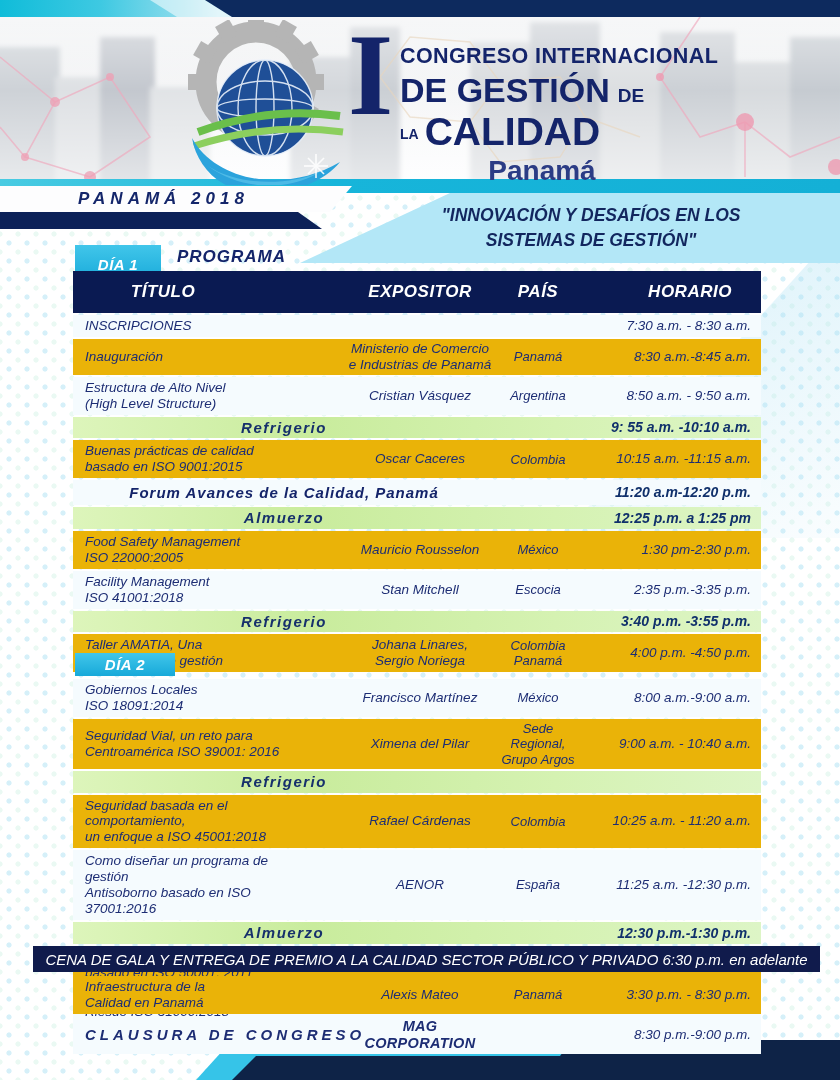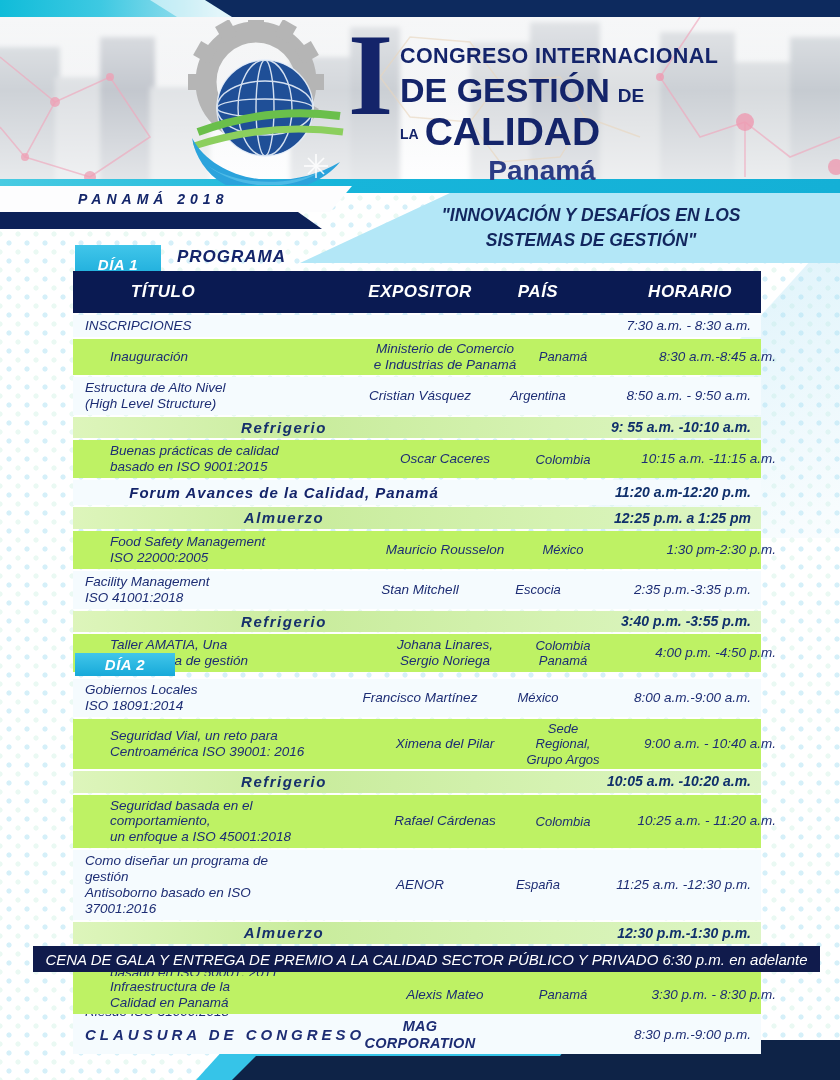--- a/index.html
+++ b/index.html
@@ -51,21 +51,21 @@
   .cyan-strip{position:absolute;left:0;top:179px;width:840px;height:14px;z-index:2;
     background:linear-gradient(90deg,#49cbe2,#17b5da 40%,#14b0d6);}
   .quote-panel{position:absolute;left:292px;top:193px;width:548px;height:70px;z-index:2;
     background:#b3e7f7;clip-path:polygon(158px 0,100% 0,100% 100%,8px 100%);
     display:flex;flex-direction:column;justify-content:center;align-items:center;
     padding-left:95px;padding-right:45px;box-sizing:border-box;}
   .quote-line{font-weight:700;font-style:italic;font-size:17.5px;color:#12265e;line-height:1.45;}
   .panama-strip{position:absolute;left:0;top:186px;width:368px;height:26px;z-index:3;
     background:#fdfdfe;clip-path:polygon(0 0,352px 0,330px 100%,0 100%);
     display:flex;align-items:center;}
-  .panama-text{margin-left:78px;font-weight:700;font-style:italic;font-size:14px;
+  .panama-text{margin-left:78px;font-weight:700;font-style:italic;font-size:17px;
     letter-spacing:5px;color:#14266b;}
   .navy-strip{position:absolute;left:0;top:212px;width:322px;height:17px;z-index:2;
     background:#0c2158;clip-path:polygon(0 0,298px 0,322px 100%,0 100%);}
   
   .badge{position:absolute;z-index:3;background:linear-gradient(180deg,#41c6ea,#17a9d9);
     color:#fff;font-weight:700;font-style:italic;font-size:15px;
     display:flex;align-items:center;justify-content:center;letter-spacing:.5px;}
   .badge1{left:75px;top:245px;width:86px;height:38px;}
   .badge2{left:75px;top:653px;width:100px;height:23px;}
   .programa{position:absolute;left:177px;top:247px;z-index:3;
@@ -77,21 +77,21 @@
   #final-table{top:976px;}
   .thead{display:grid;grid-template-columns:272px 150px 86px 180px;height:42px;
     background:#0a1a52;color:#fff;align-items:center;
     font-weight:700;font-style:italic;font-size:17px;letter-spacing:.5px;margin-bottom:2px;}
   .thead div{text-align:center;}
   .h-titulo{padding-right:92px;}
   .h-horario{padding-left:38px;}
   .trow{display:grid;grid-template-columns:272px 150px 86px 180px;align-items:center;
     margin-bottom:2px;font-style:italic;color:#1d2d74;}
   .bg-white{background:#f5fbfe;}
-  .bg-blue{background:#bef264;padding-left:25px;}
+  .bg-blue{background:#eab308;}
   .bg-green,.t-break{background:linear-gradient(90deg,#ddf5bb,#c9ec9d 35%,#d5f2b2 70%,#ddf5c6);}
   .t-session{min-height:21px;}
   .t-break{min-height:21px;}
   .t-forum{min-height:25px;}
   .t-closing{min-height:26px;}
   .cell{line-height:1.18;font-size:13.5px;padding:2px 0;}
   .c-title{text-align:left;padding:3px 46px 3px 12px;}
   .c-exp{text-align:center;}
   .c-pais{text-align:center;font-size:13px;}
   .c-time{text-align:right;padding-right:10px;white-space:nowrap;}
@@ -414,23 +414,20 @@
           <div>Grupo Argos</div>
         </div>
         <div class="cell c-time">
           <div>9:00 a.m. - 10:40 a.m.</div>
         </div>
       </div>
       <div class="trow t-break">
         <div class="cell c-label">
           <div>Refrigerio</div>
         </div>
-        <div class="cell c-time">
-          <div>10:05 a.m. -10:20 a.m.</div>
-        </div>
       </div>
       <div class="trow t-session bg-blue">
         <div class="cell c-title">
           <div>Seguridad basada en el comportamiento,</div>
           <div>un enfoque a ISO 45001:2018</div>
         </div>
         <div class="cell c-exp">
           <div>Rafael Cárdenas</div>
         </div>
         <div class="cell c-pais">

